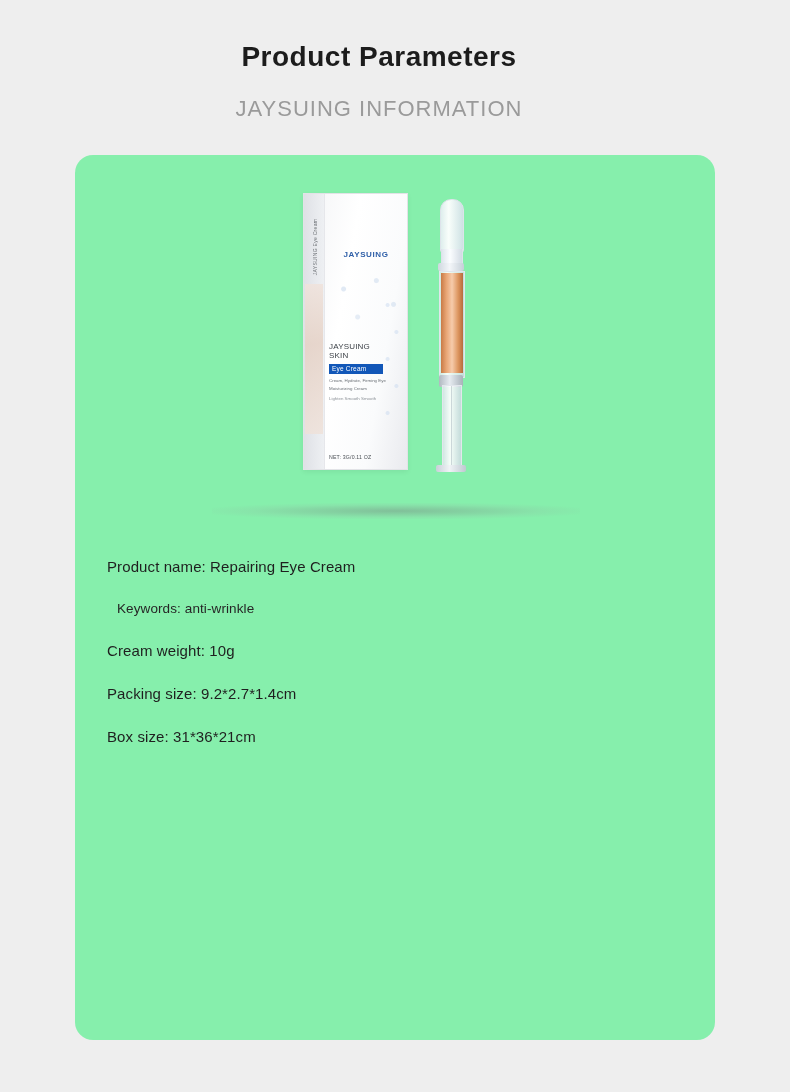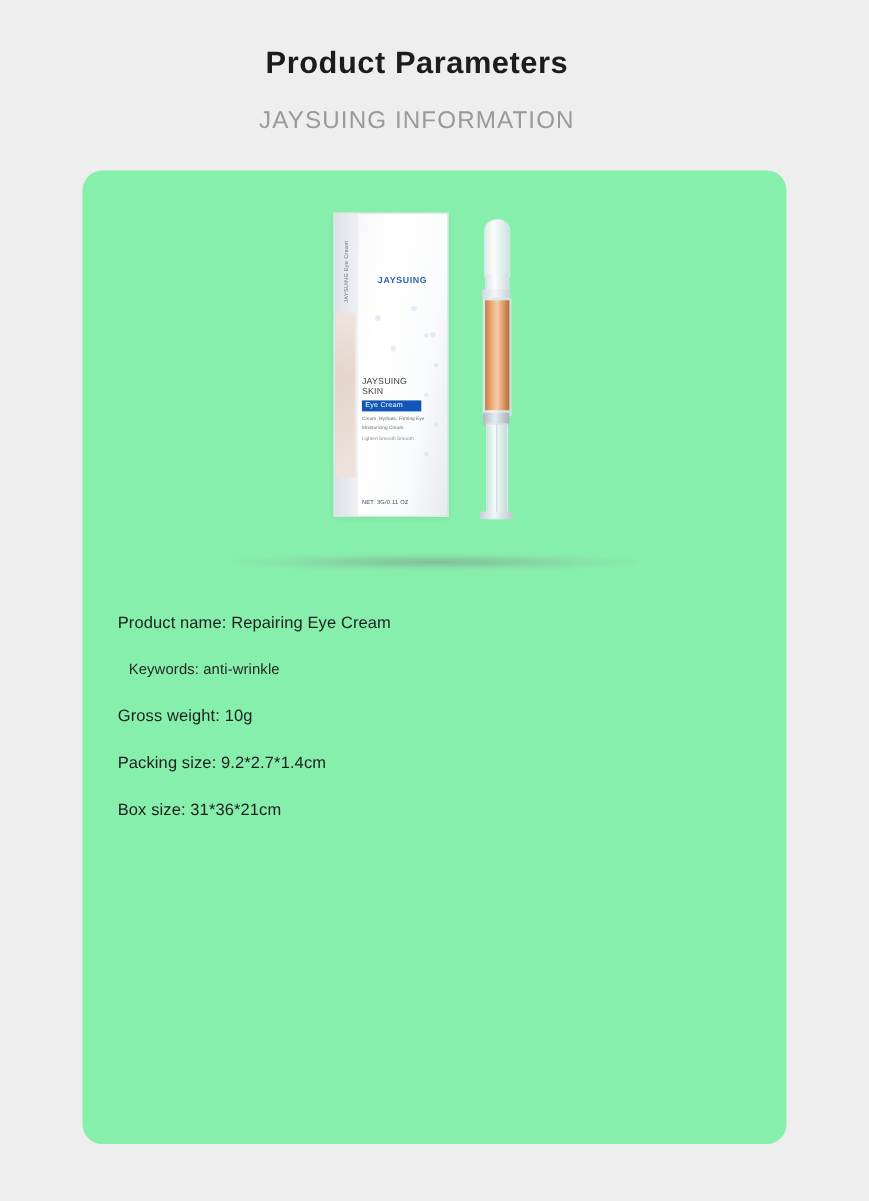--- a/index.html
+++ b/index.html
@@ -352,19 +352,19 @@
           <div class="syr-base"></div>
         </div>
 
         <div class="shadow-bar"></div>
       </div>
     </div>
 
     <div class="specs">
       <div class="spec-row">Product name: Repairing Eye Cream</div>
       <div class="spec-row indent">Keywords: anti-wrinkle</div>
-      <div class="spec-row">Gross weight: 10g</div>
+      <div class="spec-row">Cream weight: 10g</div>
       <div class="spec-row">Packing size: 9.2*2.7*1.4cm</div>
       <div class="spec-row">Box size: 31*36*21cm</div>
     </div>
 
   </div>
 </div>
 
 </body></html>

